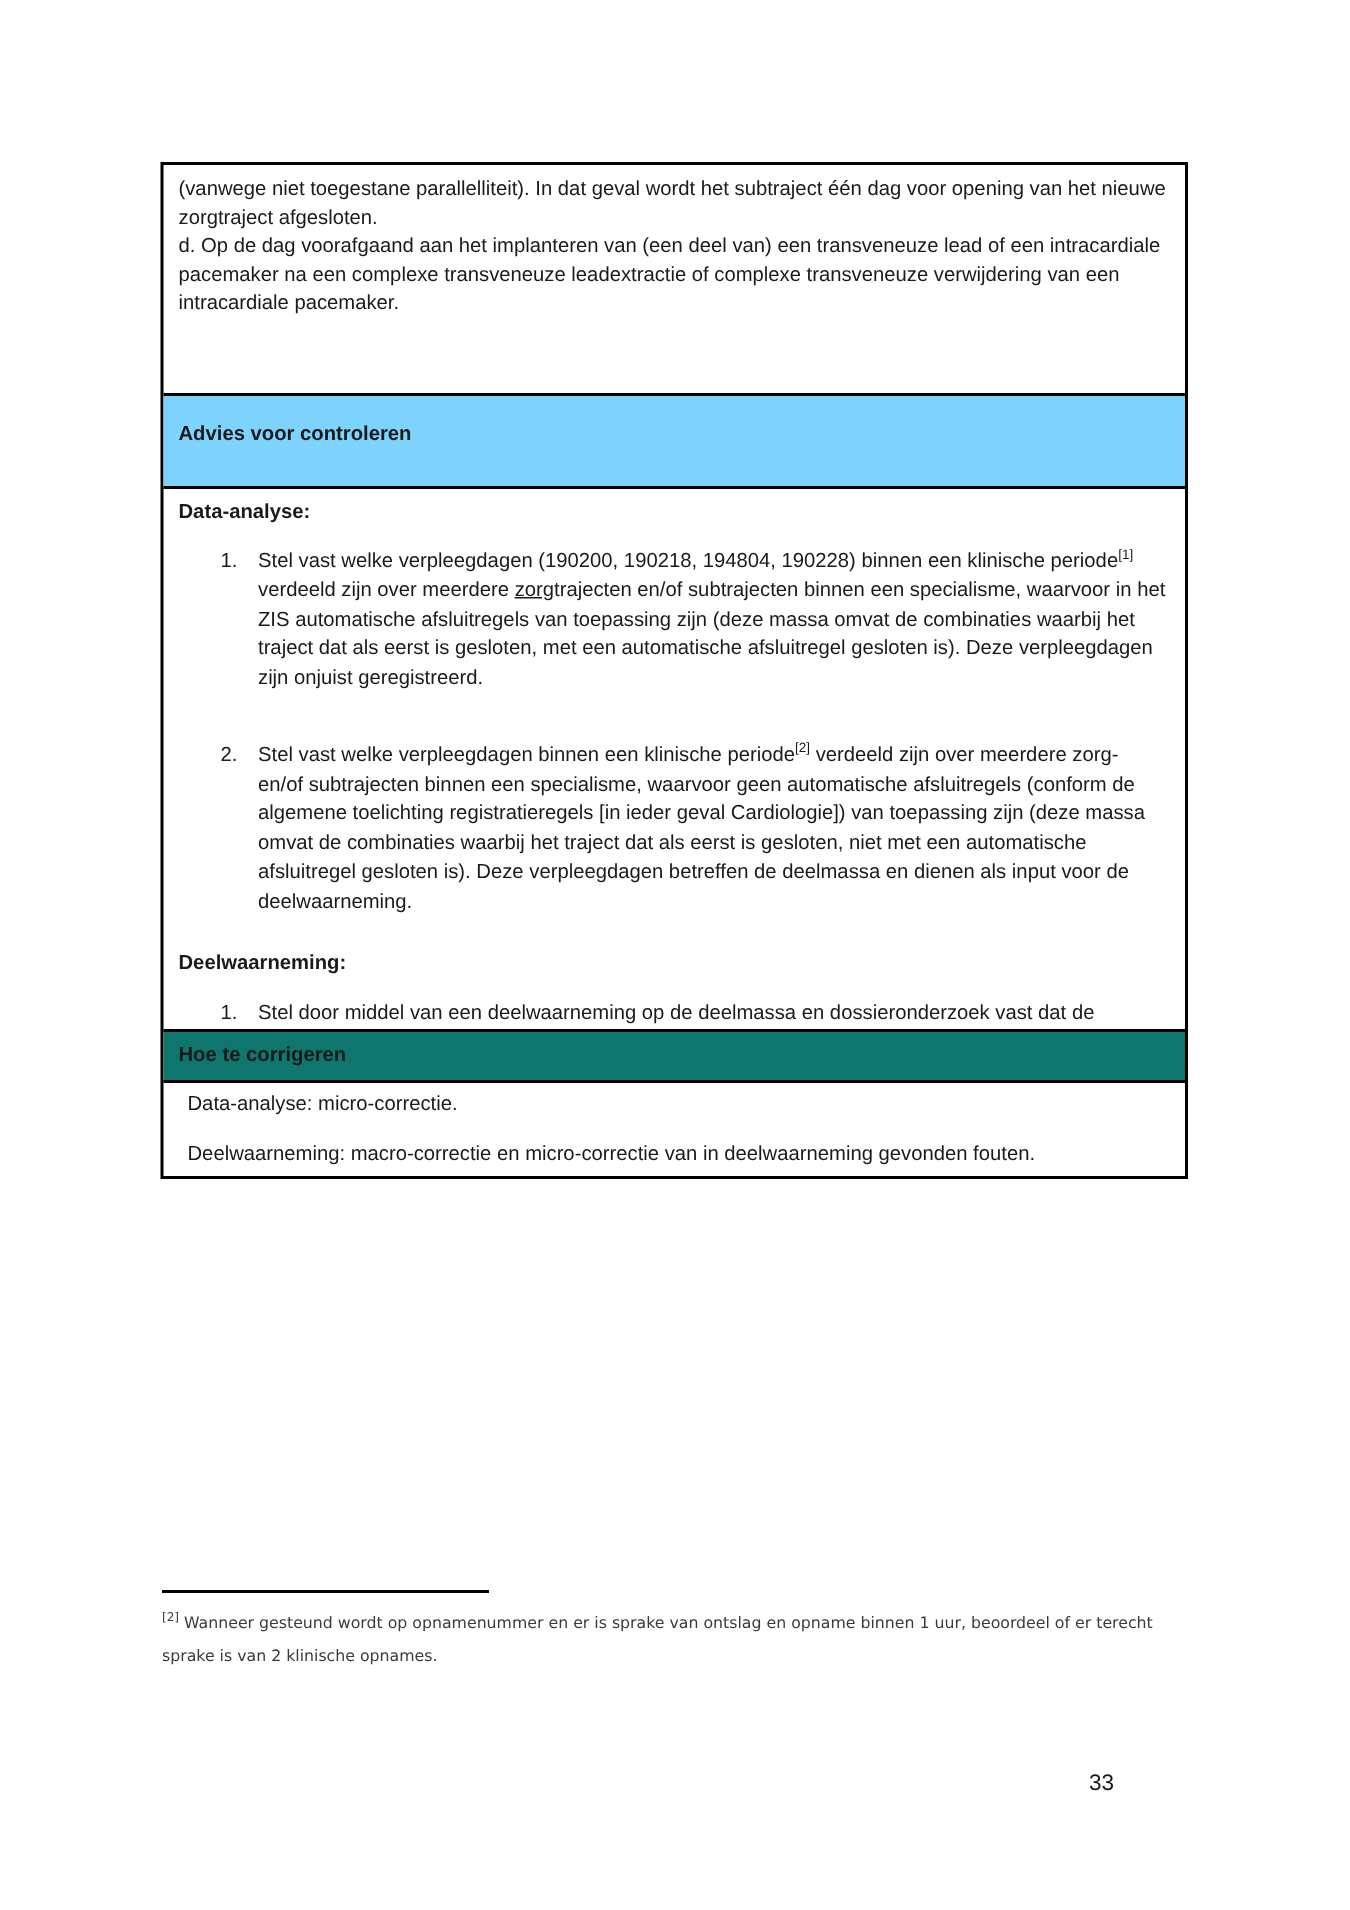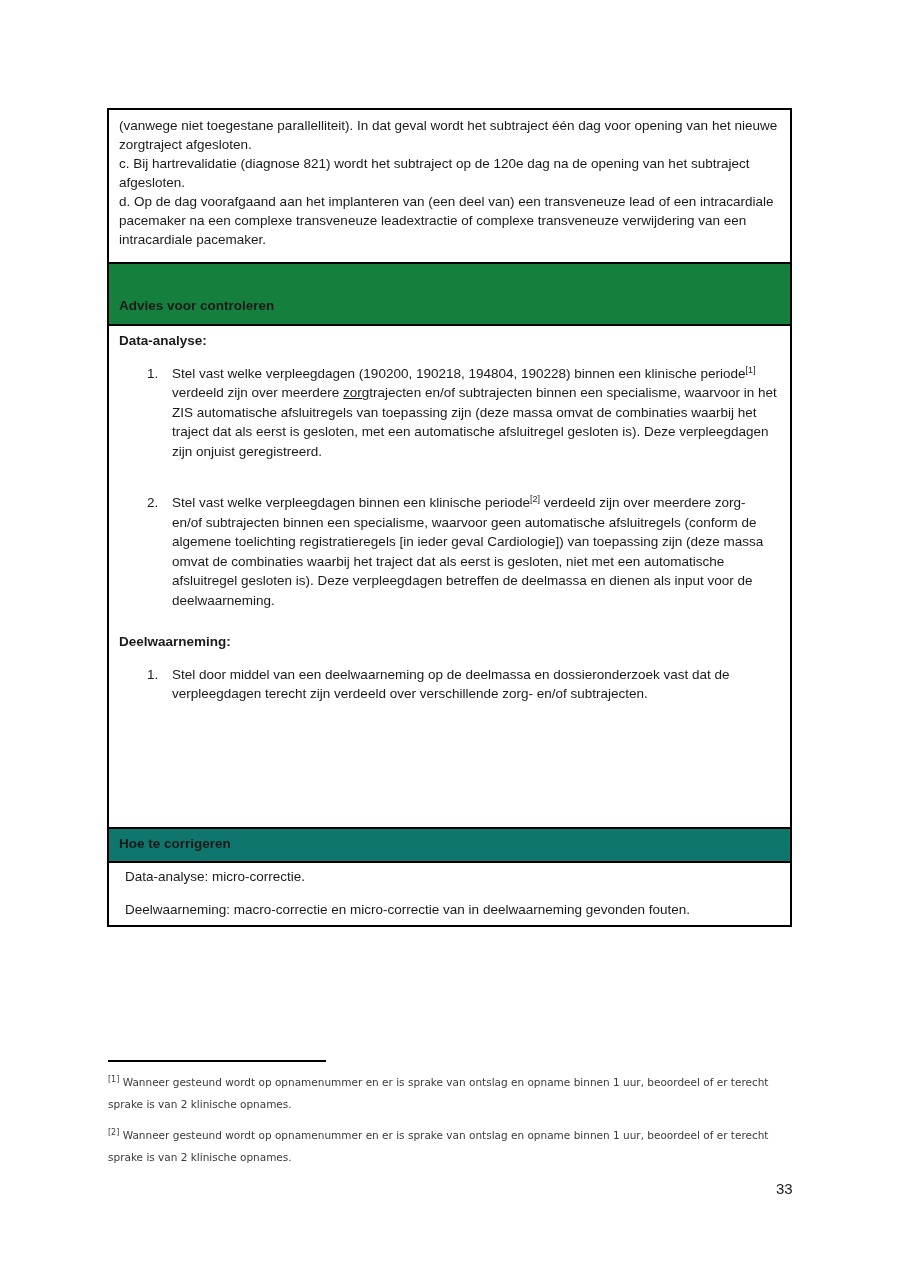--- a/index.html
+++ b/index.html
@@ -35,37 +35,37 @@
   .intro-row {
     height: 152px;
     padding: 6px 12px 14px 10px;
     font-size: 13.5px;
     line-height: 19px;
   }
   .intro-row p { margin: 0; }
 
   .olive-tall {
     height: 62px;
-    background: #15803d;
+    background: #7dd3fc;
     display: flex;
-    align-items: flex-end;
+    align-items: center;
     padding: 0 10px 11px 10px;
     font-size: 13.5px;
     font-weight: bold;
   }
   .olive-short {
     height: 34px;
     background: #0f766e;
     padding: 7px 10px 0 10px;
     font-size: 13.5px;
     font-weight: bold;
   }
 
   .advies-row {
-    height: 503px;
+    height: 362px;
     padding: 5px 12px 0 10px;
     font-size: 13.5px;
     line-height: 19.5px;
   }
   .section-label {
     margin: 0 0 13px 0;
     font-weight: bold;
   }
   .section-label.second { margin-top: 22px; }
 
@@ -115,34 +115,33 @@
   }
   .footnote { margin: 0 0 9px 0; }
   .footnote sup.fn-marker {
     font-size: 8px;
     line-height: 0;
     vertical-align: super;
   }
 
   .page-number {
     position: absolute;
-    left: 776px;
+    left: 726px;
     top: 1180px;
     font-size: 15px;
     color: #1a1a1a;
   }
 </style>
 </head>
 <body>
 
 <div class="doc-table">
 
   <div class="row intro-row">
     <p>(vanwege niet toegestane parallelliteit). In dat geval wordt het subtraject één dag voor opening van het nieuwe zorgtraject afgesloten.</p>
-    <p>c. Bij hartrevalidatie (diagnose 821) wordt het subtraject op de 120e dag na de opening van het subtraject afgesloten.</p>
     <p>d. Op de dag voorafgaand aan het implanteren van (een deel van) een transveneuze lead of een intracardiale pacemaker na een complexe transveneuze leadextractie of complexe transveneuze verwijdering van een intracardiale pacemaker.</p>
   </div>
 
   <div class="row olive-tall">
     <span>Advies voor controleren</span>
   </div>
 
   <div class="row advies-row">
     <p class="section-label">Data-analyse:</p>
 
@@ -173,17 +172,16 @@
 
   <div class="row corrigeren-row">
     <p>Data-analyse: micro-correctie.</p>
     <p>Deelwaarneming: macro-correctie en micro-correctie van in deelwaarneming gevonden fouten.</p>
   </div>
 
 </div>
 
 <div class="footnotes">
   <div class="fn-rule"></div>
-  <p class="footnote"><sup class="fn-marker">[1]</sup> <span>Wanneer gesteund wordt op opnamenummer en er is sprake van ontslag en opname binnen 1 uur, beoordeel of er terecht sprake is van 2 klinische opnames.</span></p>
   <p class="footnote"><sup class="fn-marker">[2]</sup> <span>Wanneer gesteund wordt op opnamenummer en er is sprake van ontslag en opname binnen 1 uur, beoordeel of er terecht sprake is van 2 klinische opnames.</span></p>
 </div>
 
 <div class="page-number">33</div>
 
 </body></html>

